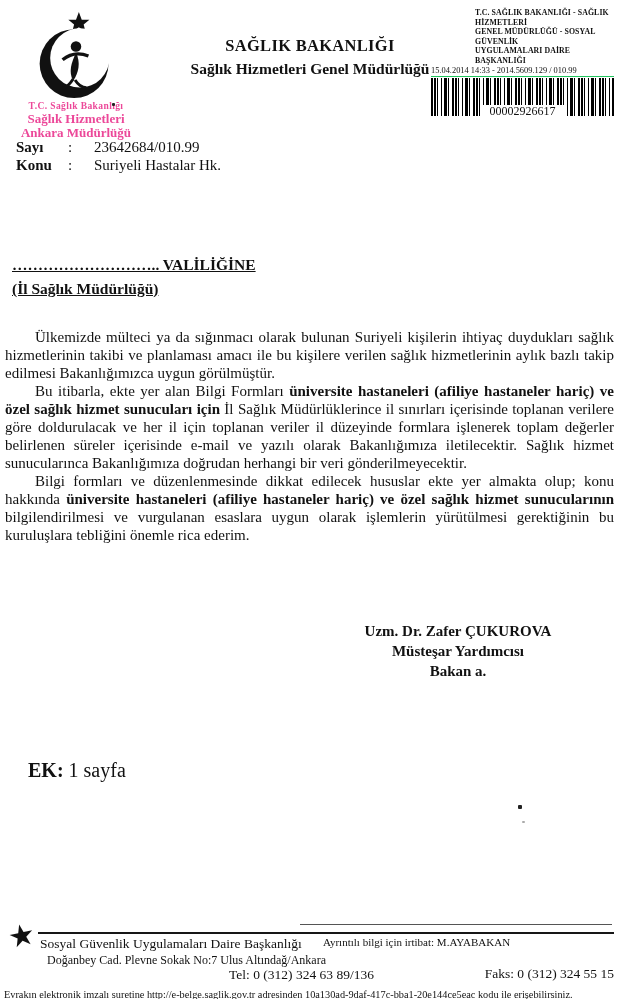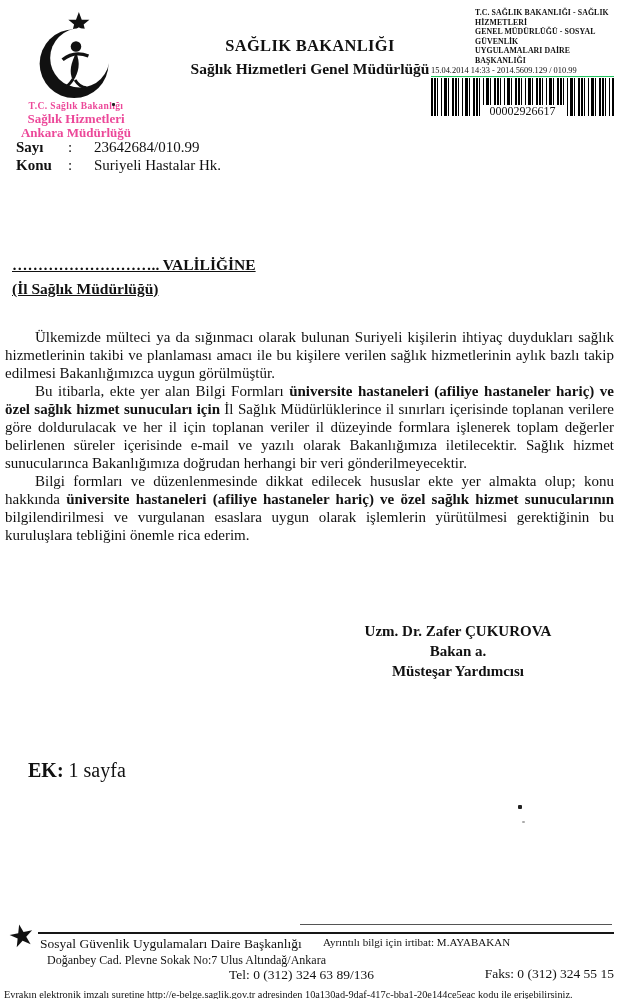--- a/index.html
+++ b/index.html
@@ -120,22 +120,22 @@
   </div>
 
   <div class="body-text">
     <p><span>Ülkemizde mülteci ya da sığınmacı olarak bulunan Suriyeli kişilerin ihtiyaç duydukları sağlık hizmetlerinin takibi ve planlaması amacı ile bu kişilere verilen sağlık hizmetlerinin aylık bazlı takip edilmesi Bakanlığımızca uygun görülmüştür.</span></p>
     <p><span>Bu itibarla, ekte yer alan Bilgi Formları </span><span class="b">üniversite hastaneleri (afiliye hastaneler hariç) ve özel sağlık hizmet sunucuları için </span><span>İl Sağlık Müdürlüklerince il sınırları içerisinde toplanan verilere göre doldurulacak ve her il için toplanan veriler il düzeyinde formlara işlenerek toplam değerler belirlenen süreler içerisinde e-mail ve yazılı olarak Bakanlığımıza iletilecektir. Sağlık hizmet sunucularınca Bakanlığımıza doğrudan herhangi bir veri gönderilmeyecektir.</span></p>
     <p><span>Bilgi formları ve düzenlenmesinde dikkat edilecek hususlar ekte yer almakta olup; konu hakkında </span><span class="b">üniversite hastaneleri (afiliye hastaneler hariç) ve özel sağlık hizmet sunucularının </span><span>bilgilendirilmesi ve vurgulanan esaslara uygun olarak işlemlerin yürütülmesi gerektiğinin bu kuruluşlara tebliğini önemle rica ederim.</span></p>
   </div>
 
   <div class="signature">
     <div>Uzm. Dr. Zafer ÇUKUROVA</div>
+    <div>Müsteşar Yardımcısı</div>
     <div>Bakan a.</div>
-    <div>Müsteşar Yardımcısı</div>
   </div>
 
   <div class="ek">
     <span class="b">EK:</span>
     <span>1 sayfa</span>
   </div>
 
   <div class="f-star">★</div>
   <div class="f-line"></div>
   <div class="f-line2"></div>

